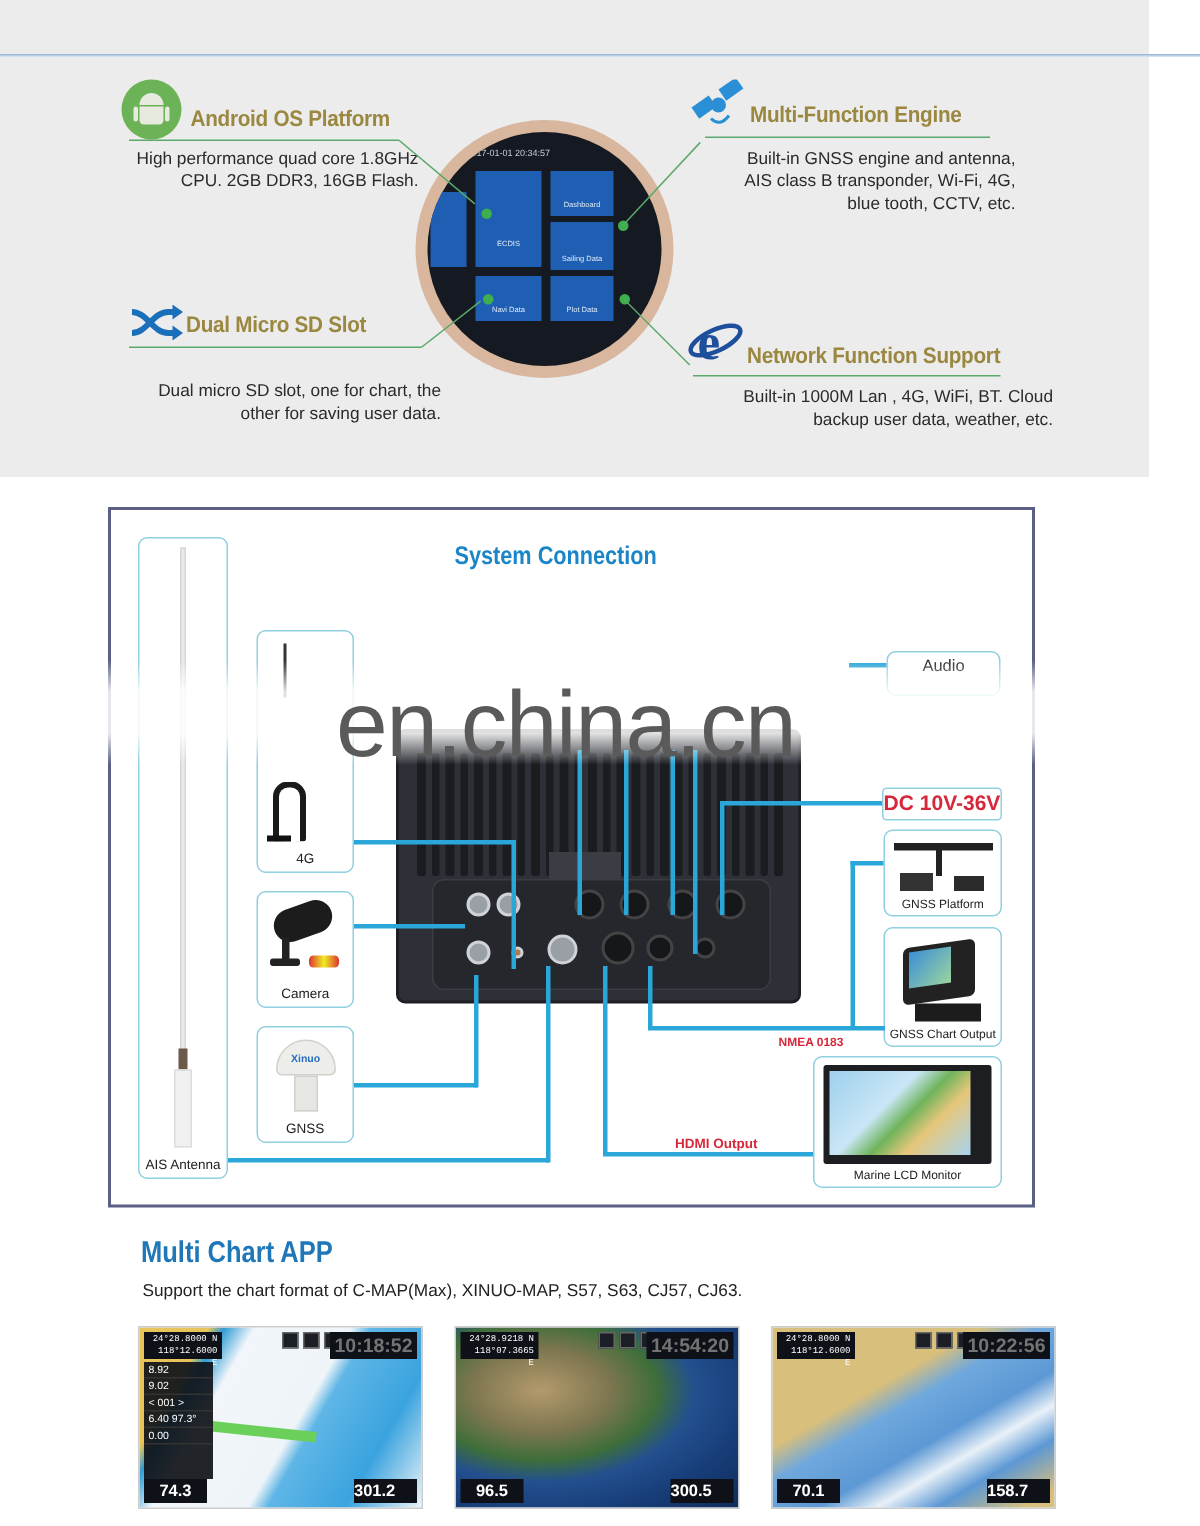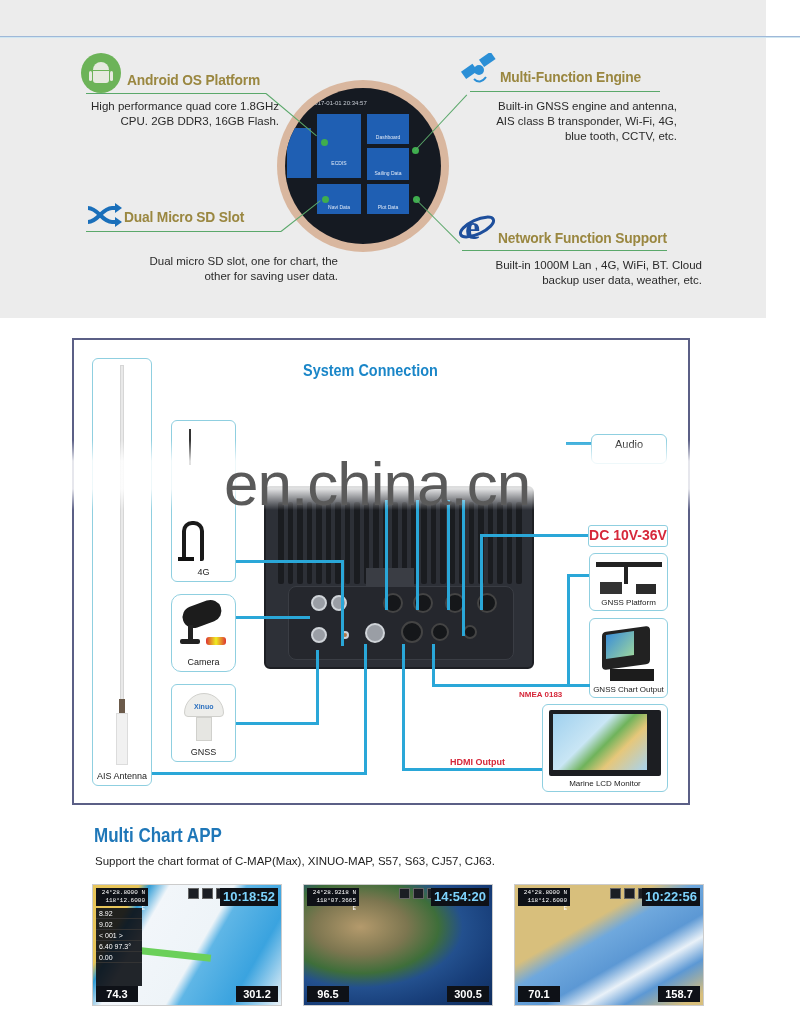--- a/index.html
+++ b/index.html
@@ -54,25 +54,25 @@
 
   .watermark { position: absolute; left: 0; top: 440px; width: 800px; height: 70px; background: linear-gradient(to bottom, rgba(255,255,255,0) 0%, rgba(255,255,255,0.85) 30%, rgba(255,255,255,0.85) 70%, rgba(255,255,255,0) 100%); }
   .watermark-text { position: absolute; left: 224px; top: 448px; font-size: 62px; color: #5a5a5a; letter-spacing: -1px; white-space: nowrap; }
 
   
   .mc-title { position: absolute; left: 94px; top: 824px; font-weight: bold; font-size: 20px; color: #1f77b8; transform: scaleX(0.85); transform-origin: left center; white-space: nowrap; }
   .mc-desc { position: absolute; left: 95px; top: 855px; font-size: 11.5px; color: #222; white-space: nowrap; }
 
   .chart-shot { position: absolute; top: 884px; width: 190px; height: 122px; border: 1px solid #ccc; overflow: hidden; }
   .cs-coord { position: absolute; left: 3px; top: 3px; width: 52px; height: 18px; background: #0e1117; color: #fff; font-size: 6px; line-height: 8px; text-align: right; padding: 1px 3px; font-family: "Liberation Mono", monospace; }
-  .cs-time { position: absolute; right: 3px; top: 3px; width: 58px; height: 18px; background: #0e1117; color: #7dd3fc; font-size: 13px; font-weight: bold; line-height: 18px; text-align: center; }
+  .cs-time { position: absolute; right: 3px; top: 3px; width: 58px; height: 18px; background: #0e1117; color: #737373; font-size: 13px; font-weight: bold; line-height: 18px; text-align: center; }
   .cs-icons { position: absolute; top: 3px; left: 95px; display: flex; gap: 3px; }
   .cs-icons span { width: 11px; height: 11px; background: #1b1e24; border: 1px solid #666; display: block; }
   .cs-val-l { position: absolute; left: 3px; bottom: 3px; width: 42px; height: 16px; background: #0e1117; color: #fff; font-size: 11px; font-weight: bold; text-align: center; line-height: 16px; }
-  .cs-val-r { position: absolute; right: 3px; bottom: 3px; width: 42px; height: 16px; background: #0e1117; color: #fff; font-size: 11px; font-weight: bold; text-align: center; line-height: 16px; }
+  .cs-val-r { position: absolute; right: 3px; bottom: 3px; width: 42px; height: 16px; background: #0e1117; color: #fff; font-size: 11px; font-weight: bold; text-align: left; line-height: 16px; }
   .cs-panel { position: absolute; left: 3px; top: 23px; width: 46px; height: 78px; background: rgba(15,18,24,0.92); color: #fff; font-size: 7px; }
   .cs-panel div { height: 11px; line-height: 11px; border-bottom: 1px solid #333; padding-left: 3px; }
 </style>
 </head>
 <body>
 
 <div class="top-panel"></div>
 <div class="top-rule"></div>
 
 <div class="feature" style="left:0;top:0;">
@@ -89,21 +89,21 @@
 
 <div class="feature" style="left:0;top:0;">
   <svg style="position:absolute;left:86px;top:203px;" width="36" height="24" viewBox="0 0 36 24">
     <path d="M2 5 C12 5 16 19 26 19 L30 19" stroke="#1a6fba" stroke-width="4" fill="none"></path>
     <path d="M2 19 C12 19 16 5 26 5 L30 5" stroke="#1a6fba" stroke-width="4" fill="none"></path>
     <polygon points="29,0 36,5 29,10" fill="#1a6fba"></polygon>
     <polygon points="29,14 36,19 29,24" fill="#1a6fba"></polygon>
   </svg>
   <div class="f-title" style="left:124px;top:208px;">Dual Micro SD Slot</div>
   <div class="f-line" style="left:86px;top:231px;width:195px;"></div>
-  <div class="f-desc" style="left:89px;top:254px;width:205px;margin-left:44px;">Dual micro SD slot, one for chart, the other for saving user data.</div>
+  <div class="f-desc" style="left:89px;top:254px;width:205px;">Dual micro SD slot, one for chart, the other for saving user data.</div>
 </div>
 
 <div class="feature" style="left:0;top:0;">
   <svg style="position:absolute;left:460px;top:53px;" width="38" height="34" viewBox="0 0 38 34">
     <rect x="2" y="14" width="14" height="9" fill="#2b8fd6" transform="rotate(-35 9 18)"></rect>
     <rect x="20" y="2" width="14" height="9" fill="#2b8fd6" transform="rotate(-35 27 6)"></rect>
     <circle cx="19" cy="17" r="5" fill="#2b8fd6"></circle>
     <path d="M14 26 Q20 32 26 24" stroke="#2b8fd6" stroke-width="2" fill="none"></path>
   </svg>
   <div class="f-title" style="left:500px;top:68px;">Multi-Function Engine</div>
@@ -151,21 +151,21 @@
   <div class="dev-label" style="bottom:4px;">AIS Antenna</div>
 </div>
 
 <div class="dev-box" style="left:171px;top:420px;width:65px;height:162px;">
   <div style="position:absolute;left:17px;top:8px;width:2px;height:36px;background:#333;"></div>
   <div style="position:absolute;left:10px;top:100px;width:22px;height:40px;border:4px solid #1a1a1a;border-radius:10px 10px 2px 2px;border-bottom:none;"></div>
   <div style="position:absolute;left:6px;top:136px;width:16px;height:4px;background:#111;"></div>
   <div class="dev-label" style="bottom:4px;">4G</div>
 </div>
 
-<div class="dev-box" style="left:171px;top:594px;width:65px;height:78px;border-radius:10px;">
+<div class="dev-box" style="left:171px;top:594px;width:65px;height:78px;">
   <div style="position:absolute;left:10px;top:8px;width:40px;height:22px;background:#1c1c1c;border-radius:11px;transform:rotate(-20deg);"></div>
   <div style="position:absolute;left:16px;top:30px;width:5px;height:16px;background:#222;"></div>
   <div style="position:absolute;left:8px;top:44px;width:20px;height:5px;background:#222;border-radius:2px;"></div>
   <div style="position:absolute;left:34px;top:42px;width:20px;height:8px;background:linear-gradient(90deg,#d33,#ee2,#d33);border-radius:3px;"></div>
   <div class="dev-label" style="bottom:4px;">Camera</div>
 </div>
 
 <div class="dev-box" style="left:171px;top:684px;width:65px;height:78px;padding-left:48px;">
   <div style="position:absolute;left:12px;top:8px;width:40px;height:24px;background:#ededea;border:1px solid #d0d0cc;border-radius:20px 20px 4px 4px;"></div>
   <div style="position:absolute;left:22px;top:18px;font-size:7px;color:#2a6fbf;font-weight:bold;">Xinuo</div>

